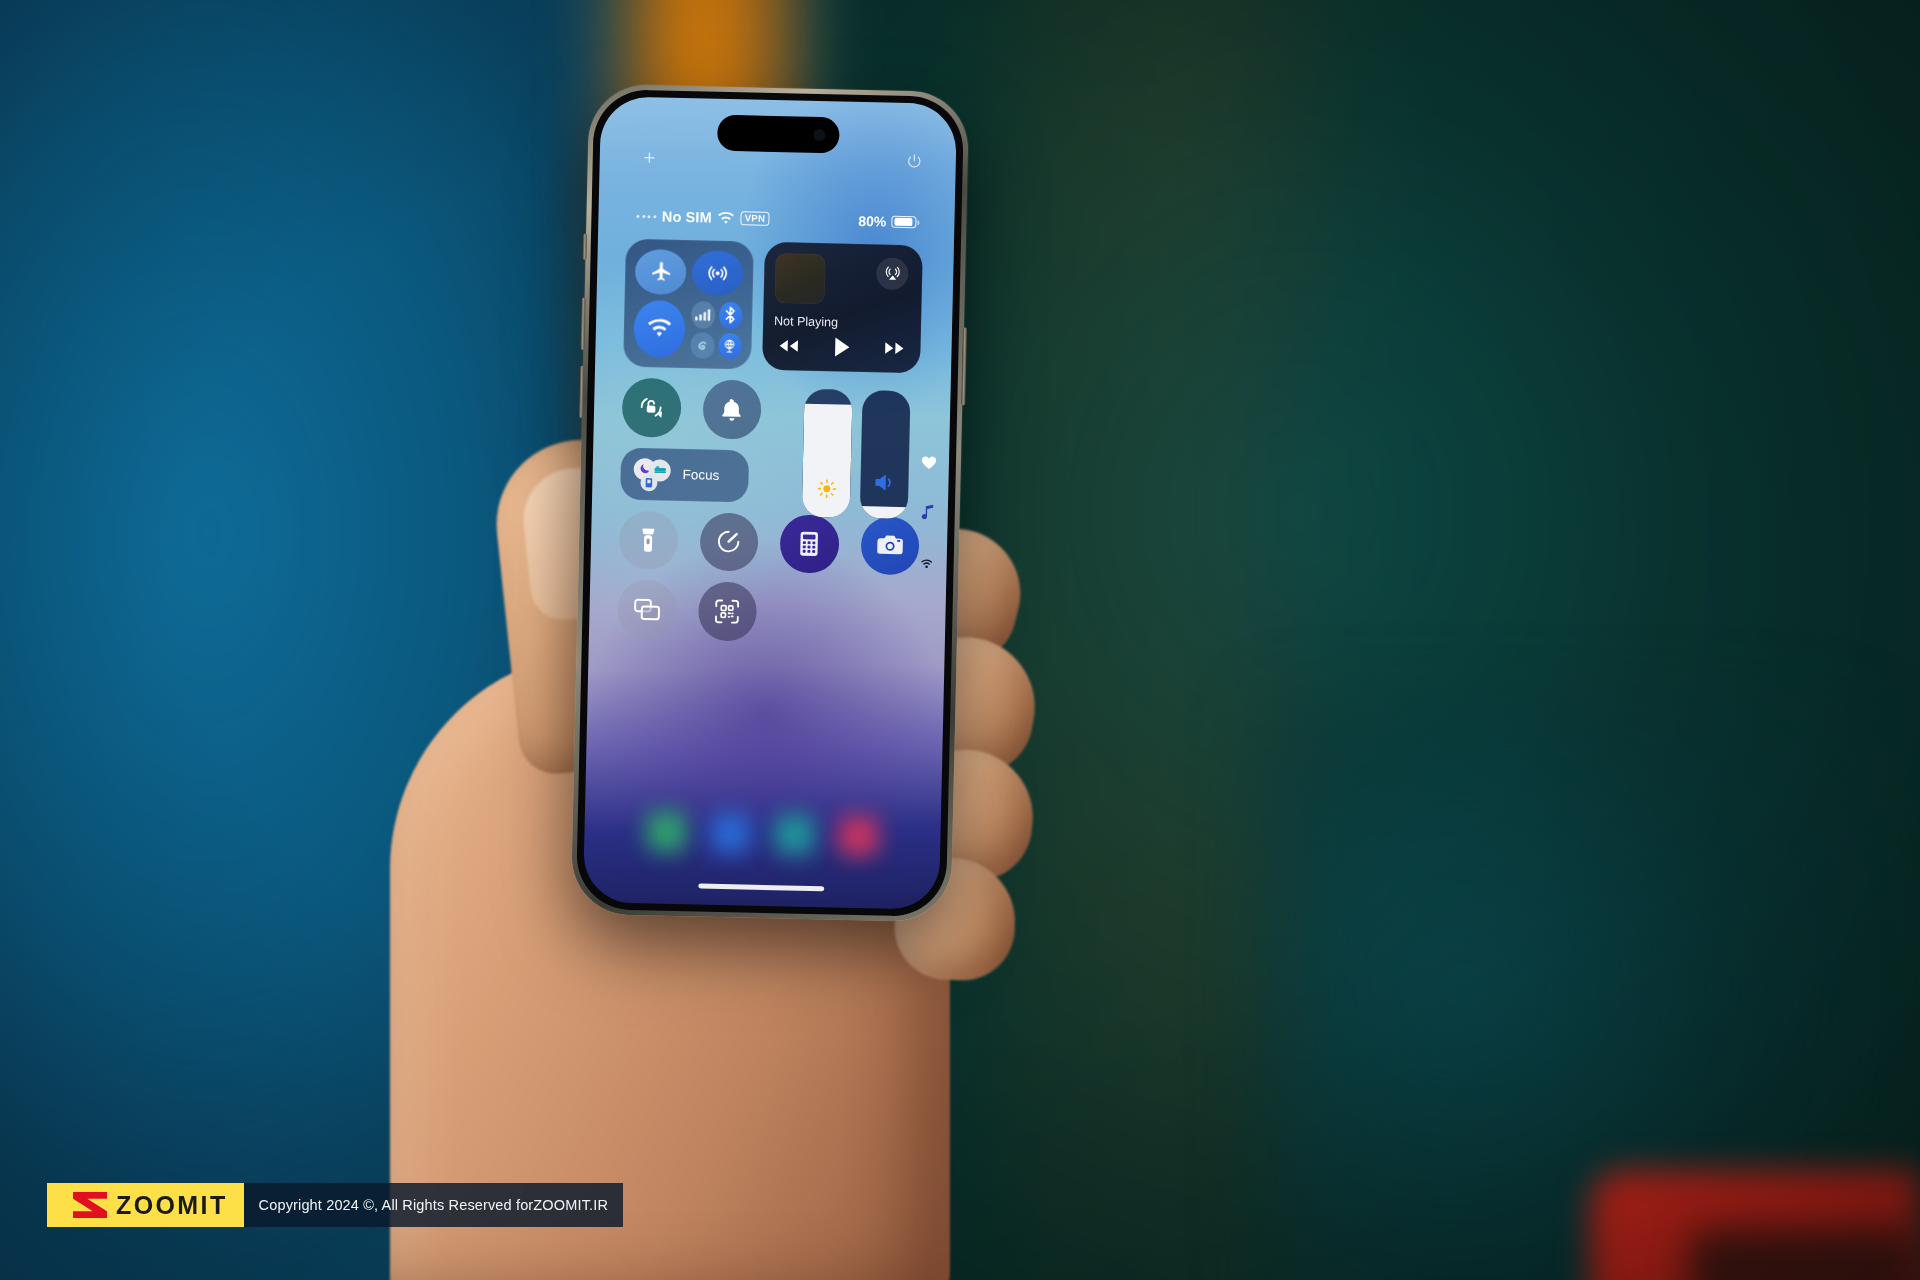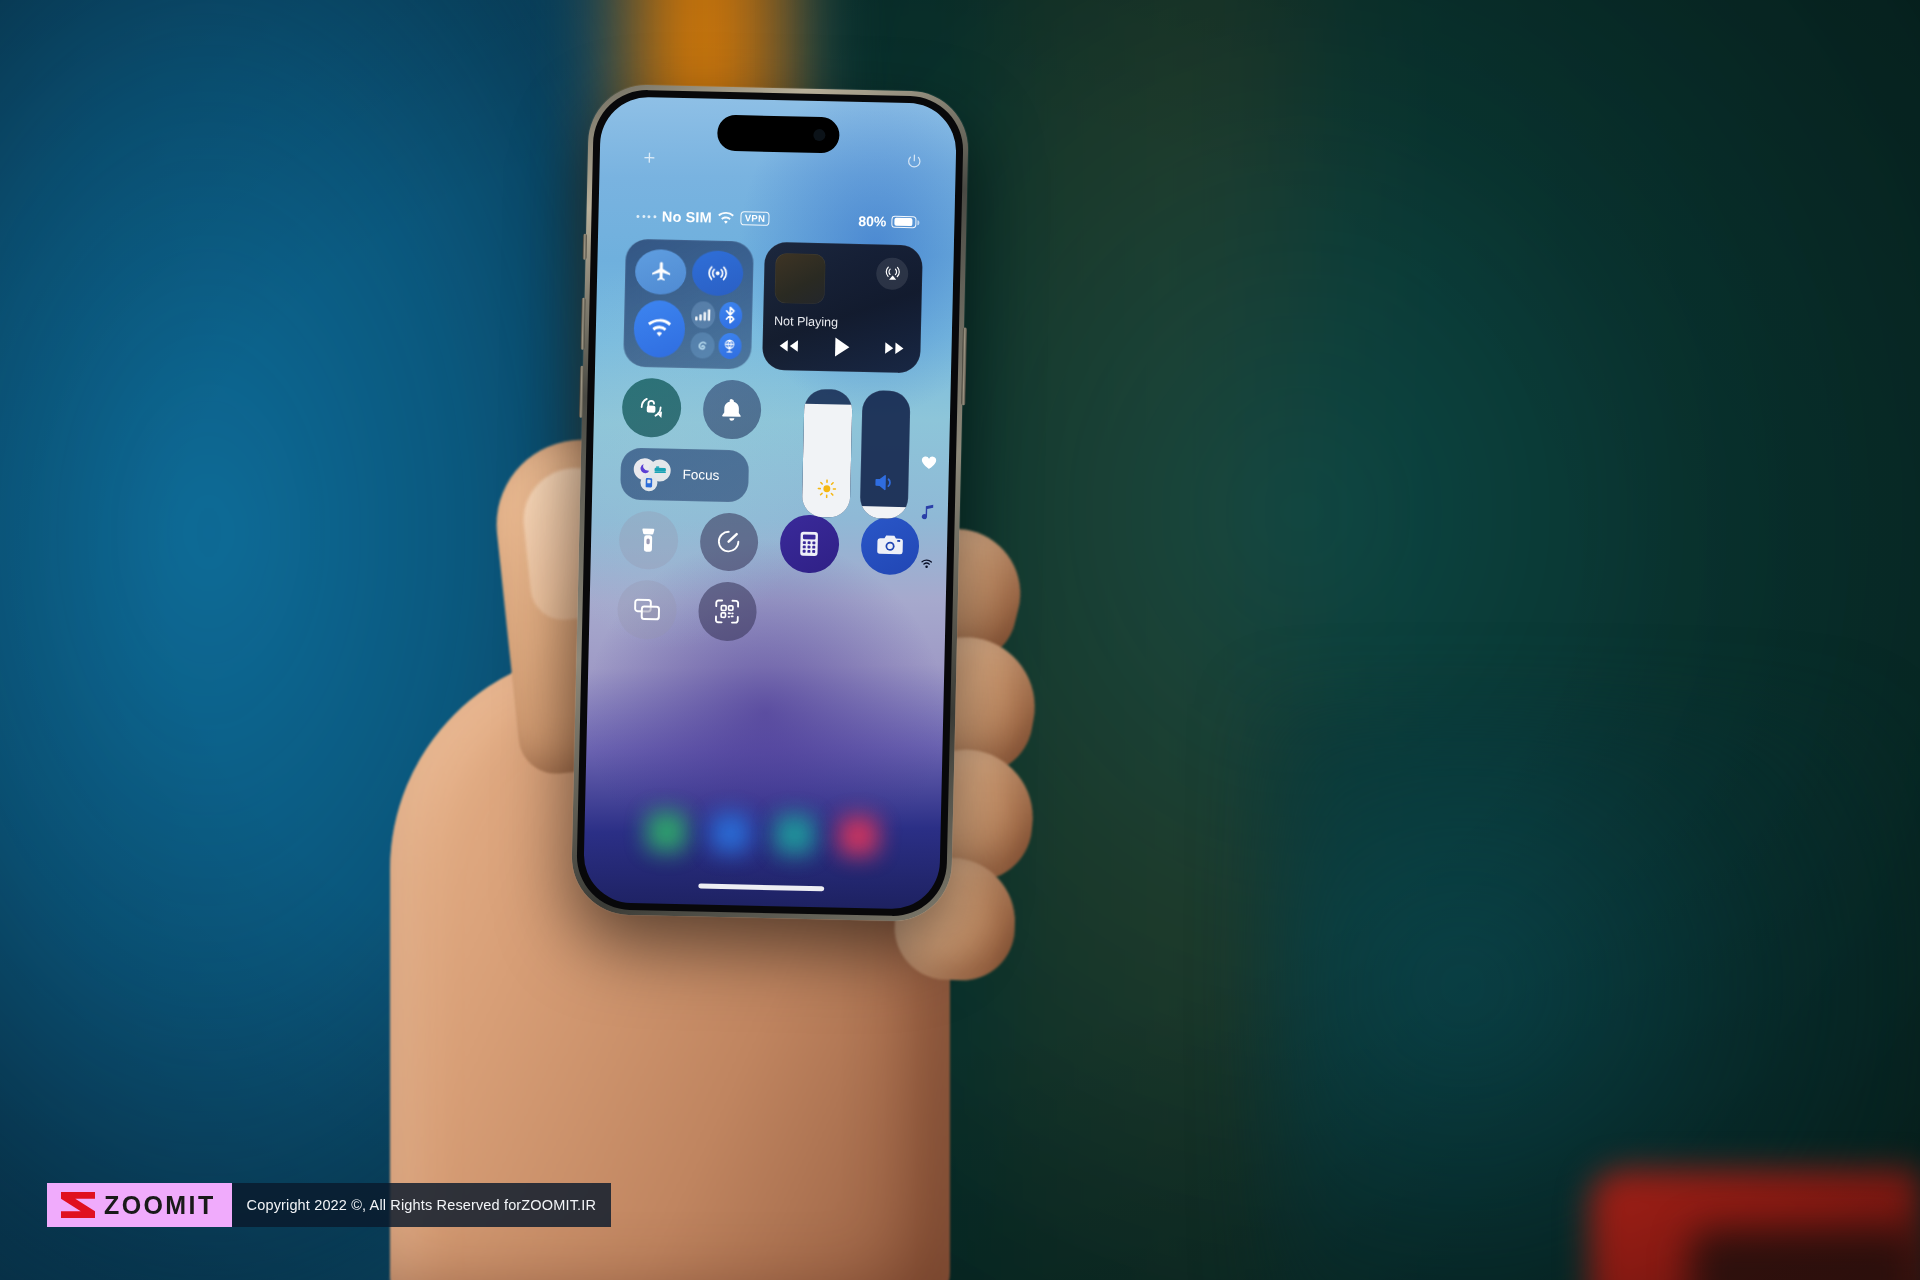--- a/index.html
+++ b/index.html
@@ -251,21 +251,21 @@
   
   .btn-side{ position:absolute; background:linear-gradient(90deg,#3b3a33,#9c9482 45%,#4c4a41); border-radius:2px; }
   .b-mute{ left:-3px; top:150px; width:4px; height:26px; }
   .b-up{ left:-3px; top:214px; width:4px; height:52px; }
   .b-dn{ left:-3px; top:282px; width:4px; height:52px; }
   .b-pwr{ right:-3px; top:235px; width:4px; height:78px; }
 
   
   .watermark{ position:absolute; left:47px; top:1183px; display:flex; align-items:stretch; height:44px; z-index:20; }
   .wm-logo{
-    background:#f0abfc; display:flex; align-items:center; gap:9px; padding:0 16px 0 14px;
+    background:#fde047; display:flex; align-items:center; gap:9px; padding:0 16px 0 26px;
   }
   .wm-z{
     width:34px; height:26px; background:#e01020; position:relative;
     clip-path:polygon(0 0,100% 0,100% 26%,42% 26%,100% 74%,100% 100%,0 100%,0 74%,58% 74%,0 26%);
   }
   .wm-zoomit{ color:#1a1a1a; font-size:25px; font-weight:700; letter-spacing:2.4px; }
   .wm-copy{
     background:rgba(10,26,44,.82); color:#f2f4f7; display:flex; align-items:center;
     padding:0 15px; font-size:14.5px; letter-spacing:.15px;
   }
@@ -596,18 +596,18 @@
       </div>
     </div>
   </div>
 
   <div class="watermark">
     <div class="wm-logo">
       <span class="wm-z"></span>
       <span class="wm-zoomit">ZOOMIT</span>
     </div>
     <div class="wm-copy">
-      <span>Copyright 2022 ©, All Rights Reserved for </span>
+      <span>Copyright 2024 ©, All Rights Reserved for </span>
         <span class="wm-strong">ZOOMIT.IR</span>
     </div>
   </div>
 
 </div>
 
 </body></html>

